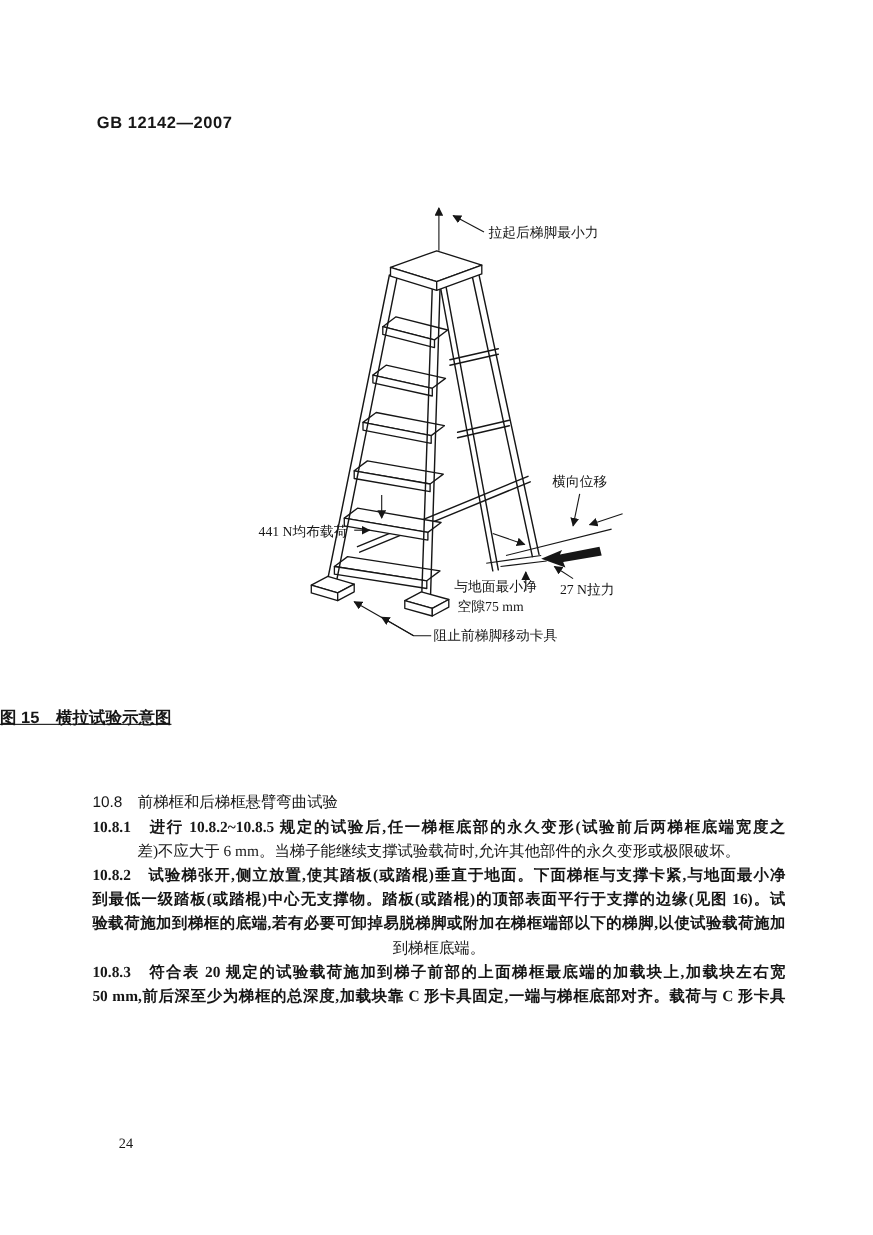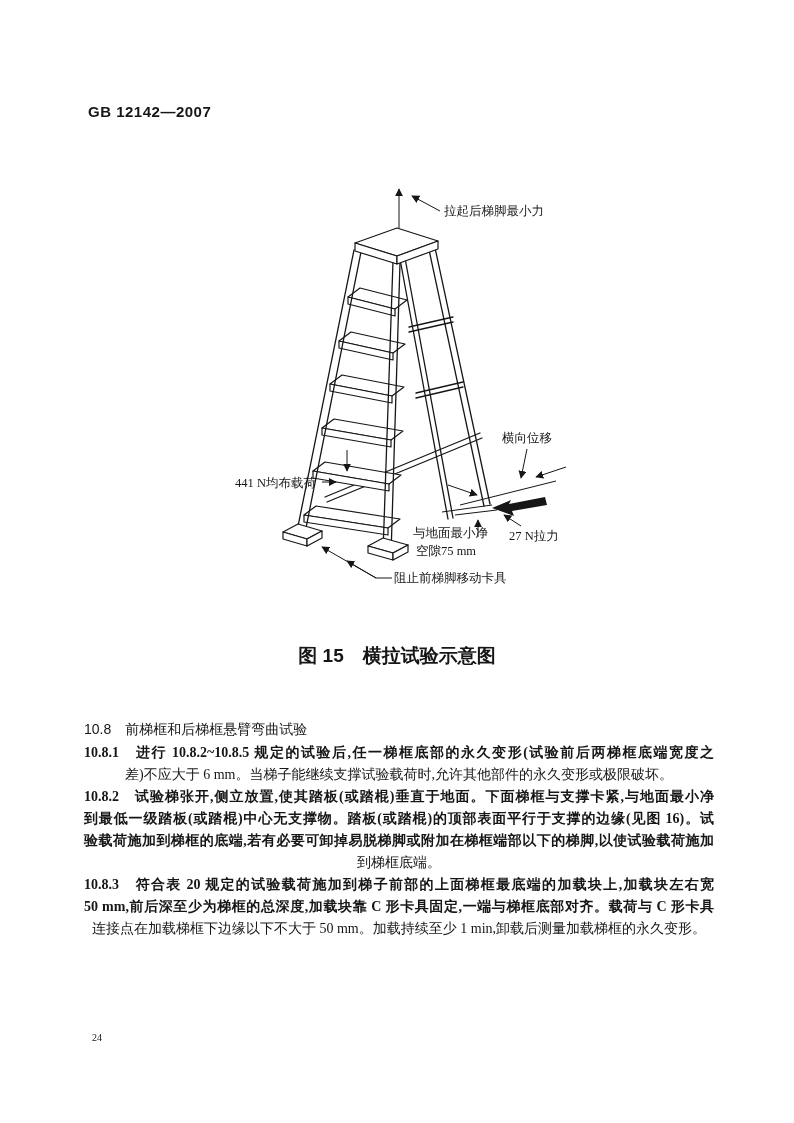--- a/index.html
+++ b/index.html
@@ -7,34 +7,34 @@
     width:794px;height:1123px;position:relative;background:#ffffff;
     font-family:"Liberation Serif","DejaVu Serif",serif;color:#161616;
     overflow:hidden;
   }
   .abs{position:absolute;}
   #doc-code{
     left:88px;top:103px;font-family:"Liberation Sans","DejaVu Sans",sans-serif;
     font-weight:bold;font-size:15px;letter-spacing:0.5px;
   }
   #figure-caption{
-    left:0;top:643px;width:794px;text-align:center;
+    left:0;top:643px;width:794px;text-align:left;
     font-family:"Liberation Sans","DejaVu Sans",sans-serif;
-    font-weight:bold;font-size:19px;
+    font-weight:bold;font-size:15px;text-decoration:underline;
   }
   #text-column{
     left:84px;top:718px;width:630px;font-size:14px;line-height:22px;
   }
   .sec-heading{
     font-family:"Liberation Sans","DejaVu Sans",sans-serif;
     font-weight:normal;margin-bottom:2px;
   }
   .jline{text-align:justify;text-align-last:justify;font-weight:bold;}
   .lline{text-align:center;}
-  #page-number{left:92px;top:1032px;font-size:10px;}
+  #page-number{left:108px;top:1032px;font-size:13px;}
   #diagram-svg{position:absolute;left:0;top:175px;}
   .ln{stroke:#161616;stroke-width:1.3;fill:none;stroke-linecap:round;}
   .thin{stroke:#161616;stroke-width:1;fill:none;}
   .face{fill:#ffffff;stroke:#161616;stroke-width:1.2;stroke-linejoin:round;}
   .solid{fill:#161616;stroke:none;}
   .lbl{font-family:"Liberation Serif","DejaVu Serif",serif;font-size:12.5px;fill:#161616;}
 </style>
 </head>
 <body>
 
@@ -130,17 +130,16 @@
   <div>
     <div class="jline">10.8.2　试验梯张开,侧立放置,使其踏板(或踏棍)垂直于地面。下面梯框与支撑卡紧,与地面最小净</div>
     <div class="jline">到最低一级踏板(或踏棍)中心无支撑物。踏板(或踏棍)的顶部表面平行于支撑的边缘(见图 16)。试</div>
     <div class="jline">验载荷施加到梯框的底端,若有必要可卸掉易脱梯脚或附加在梯框端部以下的梯脚,以使试验载荷施加</div>
     <div class="lline">到梯框底端。</div>
   </div>
 
   <div>
     <div class="jline">10.8.3　符合表 20 规定的试验载荷施加到梯子前部的上面梯框最底端的加载块上,加载块左右宽</div>
     <div class="jline">50 mm,前后深至少为梯框的总深度,加载块靠 C 形卡具固定,一端与梯框底部对齐。载荷与 C 形卡具</div>
-    <div class="lline">连接点在加载梯框下边缘以下不大于 50 mm。加载持续至少 1 min,卸载后测量加载梯框的永久变形。</div>
   </div>
 </div>
 
 <div class="abs" id="page-number">24</div>
 
 </body></html>

